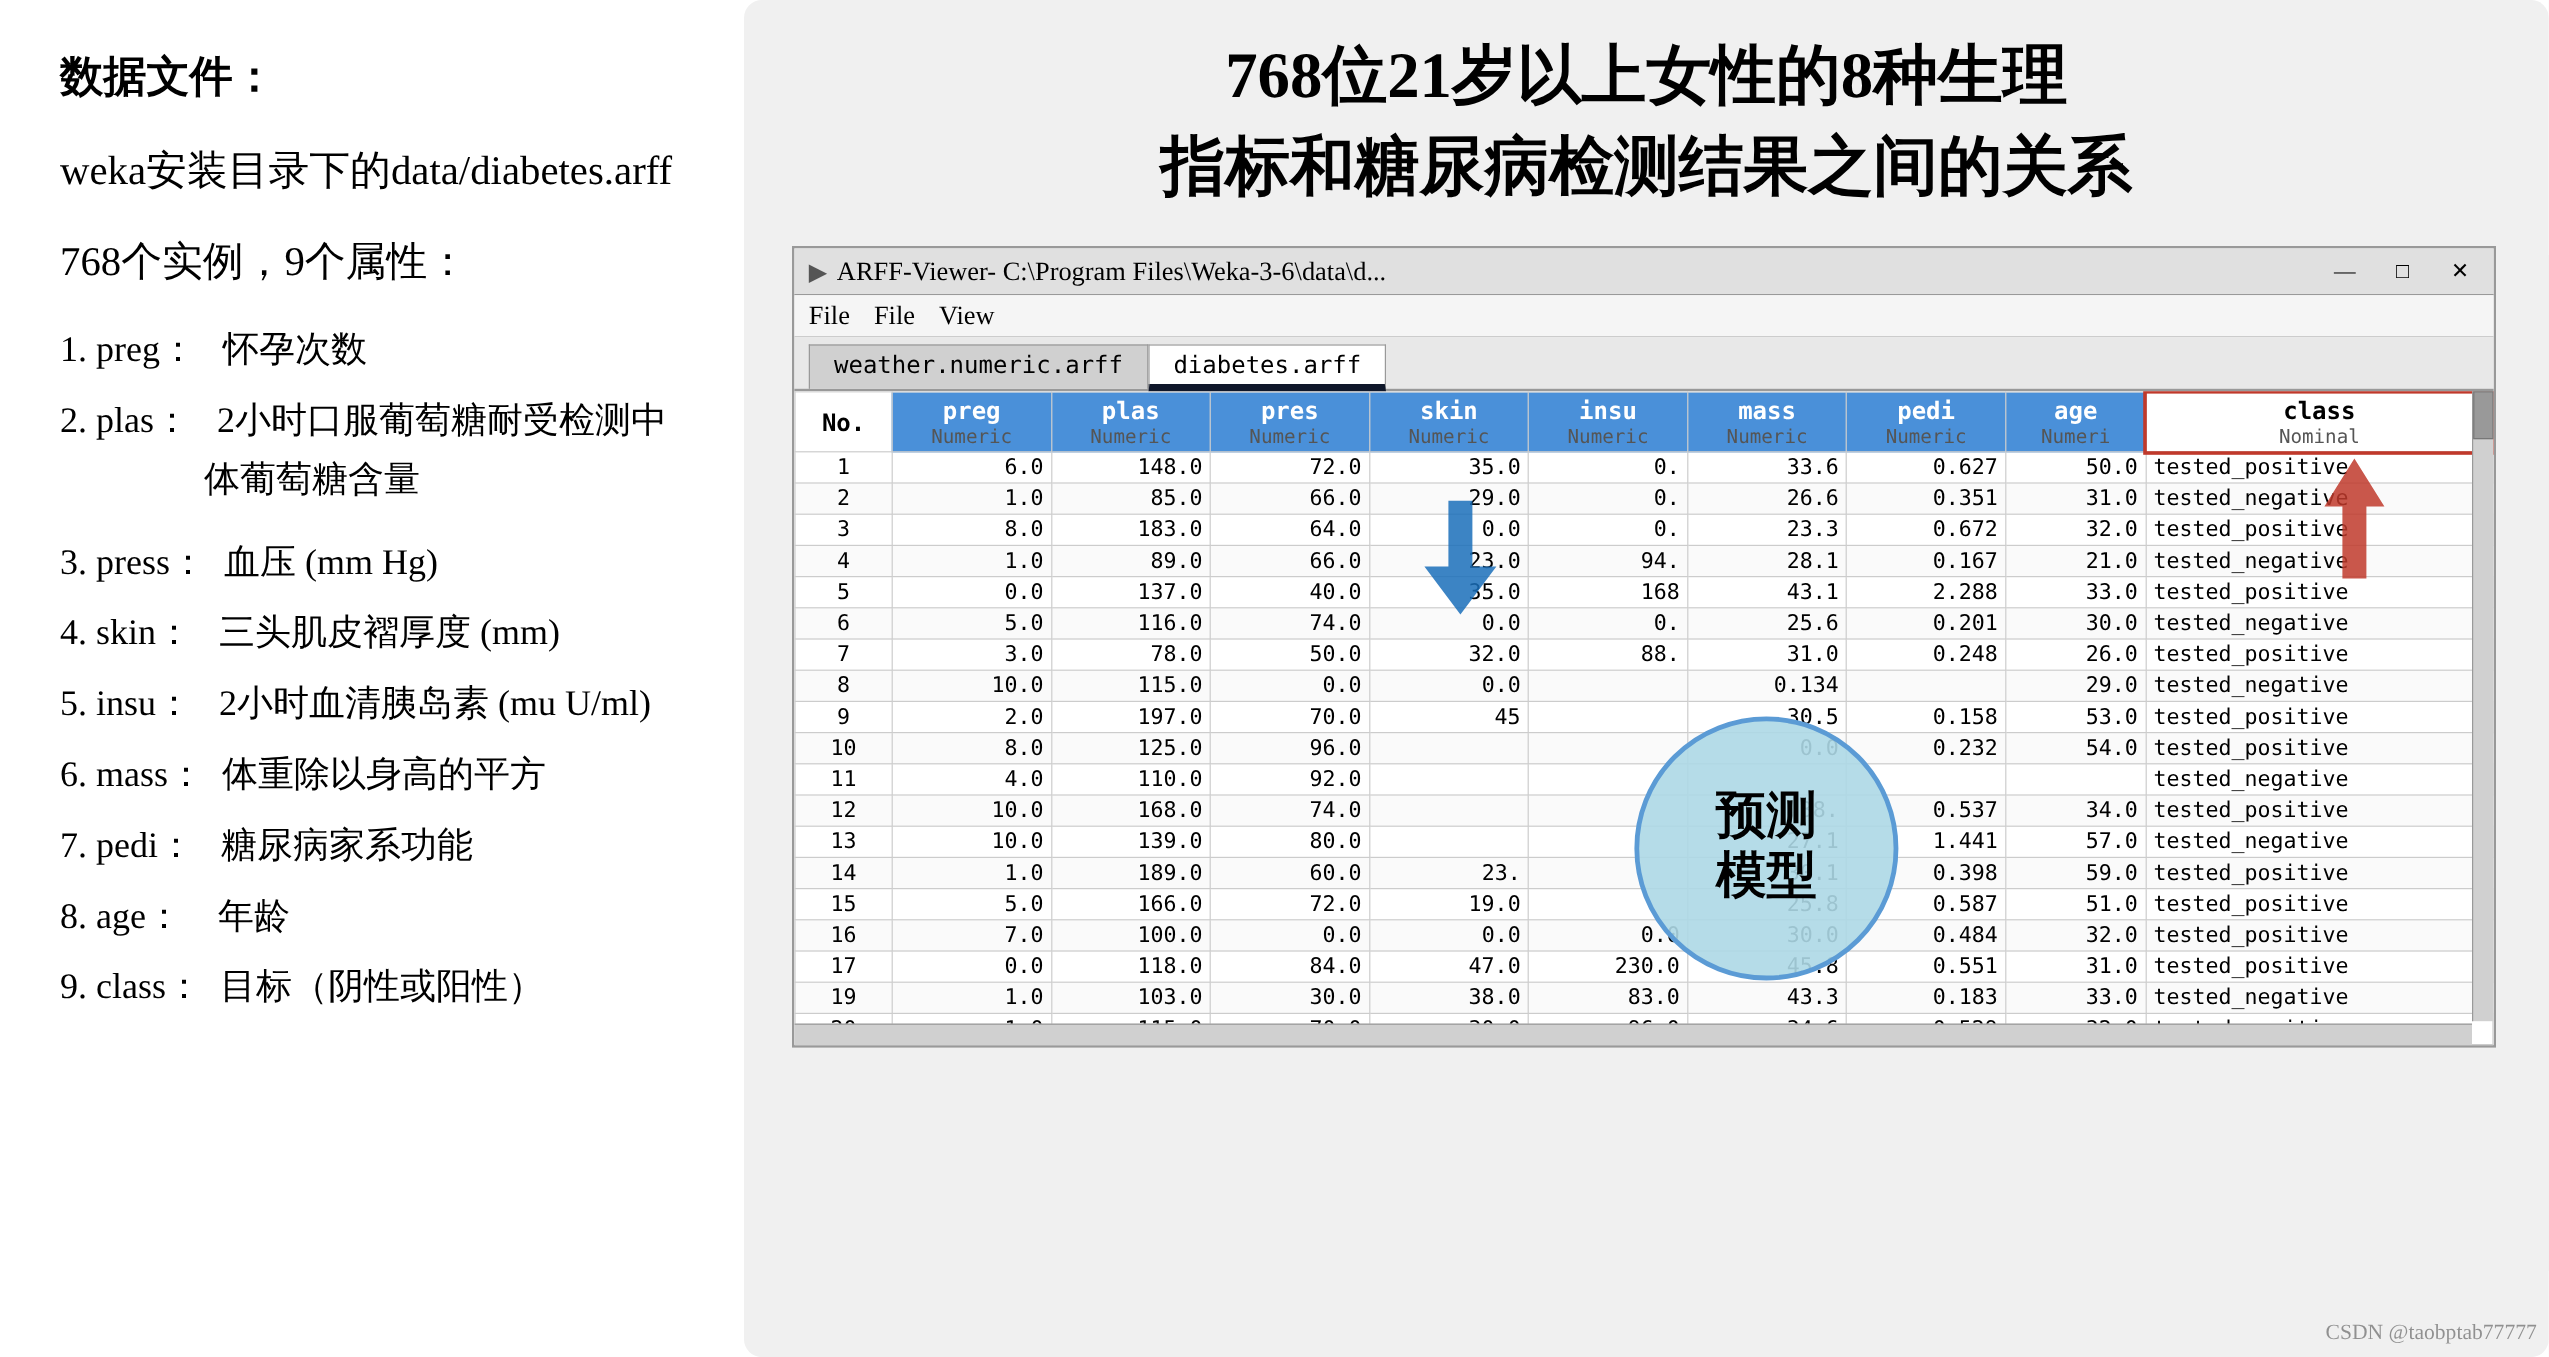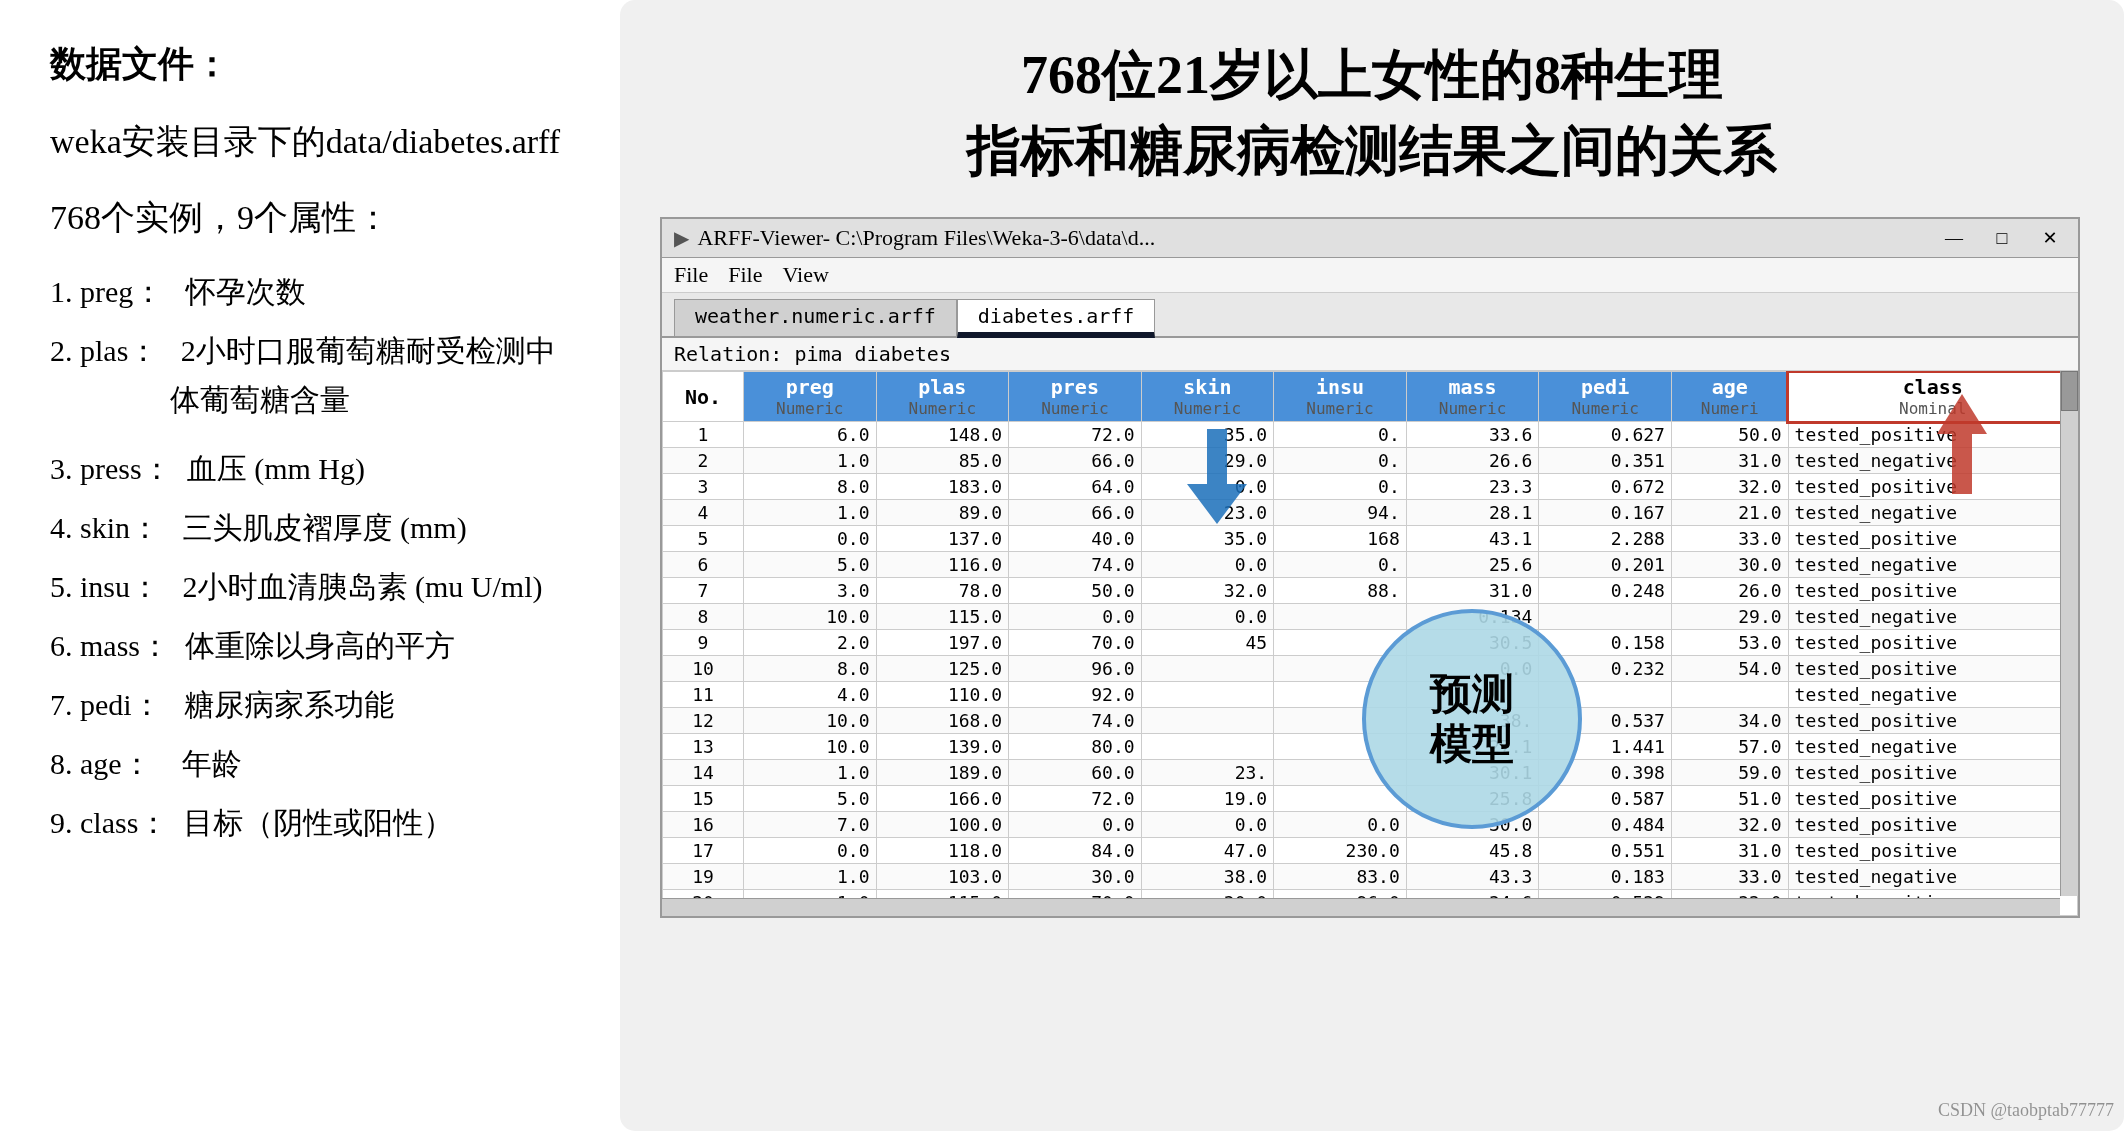--- a/index.html
+++ b/index.html
@@ -64,21 +64,21 @@
       line-height: 1.5;
     }
 
     
     #right-panel {
       position: absolute;
       left: 620px; top: 0;
       width: 1504px;
       height: 1131px;
       background: #f0f0f0;
-      padding: 38px 40px;
+      padding: 26px 40px;
       border-radius: 15px;
     }
 
     .main-title {
       text-align: center;
       font-size: 54px;
       font-weight: bold;
       color: #000;
       line-height: 1.4;
       margin-bottom: 28px;
@@ -285,21 +285,21 @@
       border-radius: 50%;
       background: rgba(173, 216, 230, 0.9);
       border: 4px solid #5b9bd5;
       display: flex;
       align-items: center;
       justify-content: center;
       text-align: center;
       font-size: 42px;
       font-weight: bold;
       color: #000;
-      font-family: Liberation Serif, serif;
+      font-family: Liberation Mono, monospace;
       line-height: 1.2;
     }
 
     
     .watermark {
       position: absolute;
       bottom: 10px;
       right: 10px;
       font-size: 18px;
       color: rgba(0,0,0,0.4);
@@ -351,21 +351,20 @@
       <span>File</span>
       <span>File</span>
       <span>View</span>
     </div>
 
     <div class="tab-bar">
       <div class="tab">weather.numeric.arff</div>
       <div class="tab active">diabetes.arff</div>
     </div>
 
-    <div class="relation-line">Relation: pima diabetes</div>
 
     <div class="table-container" style="position:relative;">
       <table class="data-table">
         <thead>
           <tr>
             <th>
               <div class="col-name">No.</div>
               <div class="col-type"></div>
             </th>
             <th class="header-blue">

